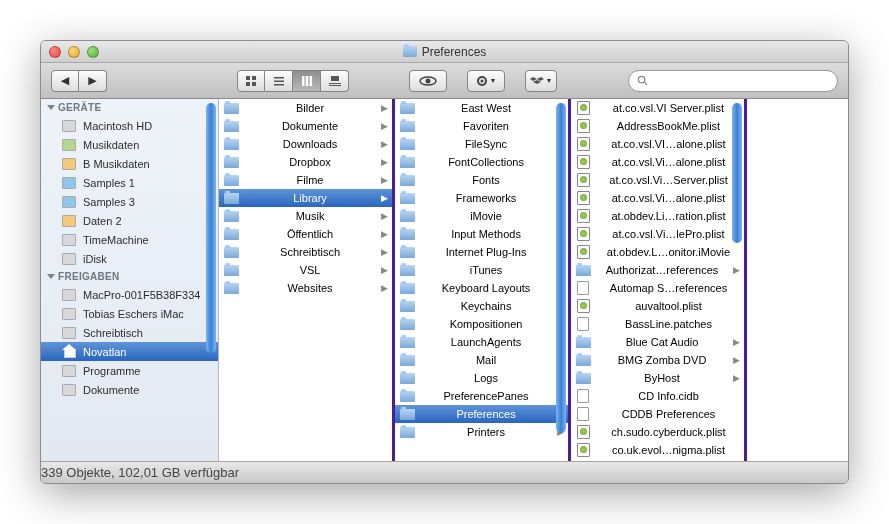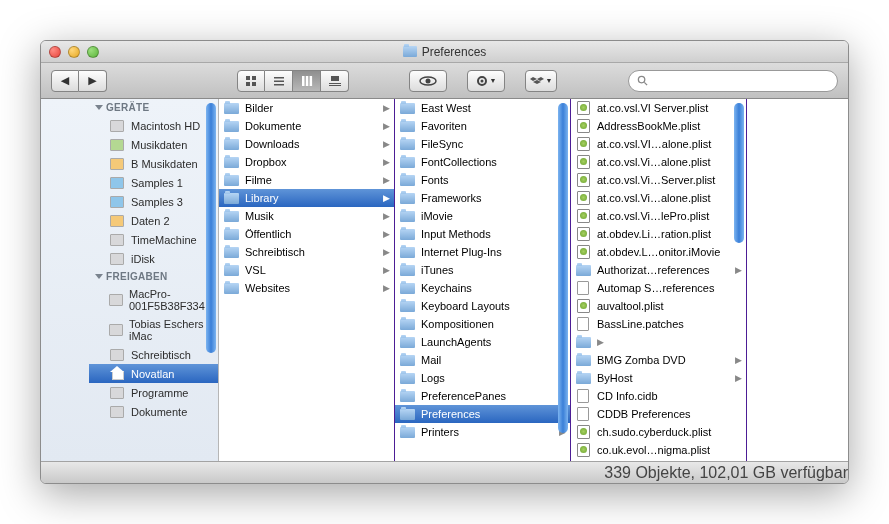--- a/index.html
+++ b/index.html
@@ -19,34 +19,34 @@
 .tb-btn { height: 22px; min-width: 28px; background: linear-gradient(#fdfdfd,#dcdcdc); border: 1px solid #848484; display: flex; align-items: center; justify-content: center; font-size: 11px; color: #333; }
 .tb-btn + .tb-btn { border-left: none; }
 .tb-btn:first-child { border-radius: 4px 0 0 4px; }
 .tb-btn:last-child { border-radius: 0 4px 4px 0; }
 .tb-btn.solo { border-radius: 4px; }
 .tb-btn.active { background: linear-gradient(#8f8f8f,#b8b8b8); color:#fff; }
 .spacer { flex:1; }
 .search { width: 210px; height: 22px; border: 1px solid #999; border-radius: 11px; background:#fff; display:flex; align-items:center; padding: 0 8px; gap:5px; font-size:11px; color:#888; }
 .search svg { width:11px; height:11px; }
 .body { flex:1; display:flex; background:#fff; overflow:hidden; }
-.sidebar { width: 178px; background: linear-gradient(#eef3f9,#e2e9f2); border-right: 1px solid #b6b6b6; overflow-y:auto; font-size:11px; position:relative;padding-left:48px; }
+.sidebar { width: 178px; background: linear-gradient(#eef3f9,#e2e9f2); border-right: 1px solid #b6b6b6; overflow-y:auto; font-size:11px; position:relative; }
 .sb-header { display:flex; align-items:center; gap:3px; padding: 3px 6px; color:#6e7883; font-weight:bold; font-size:10px; letter-spacing:0.3px; }
 .sb-item { display:flex; align-items:center; gap:6px; padding: 3px 6px 3px 20px; color:#2c2c2c; cursor:default; }
 .sb-item.sel { background: linear-gradient(#5f94d8,#2a66c0); color:#fff; }
 .sb-icon { width:16px; height:13px; display:flex; align-items:center; justify-content:center; }
 .columns { flex:1; display:flex; overflow:hidden; }
-.col { width: 176px; border-right: 1px solid #4c1d95; overflow-y:auto; overflow-x:hidden; font-size:11px; position:relative; }
+.col { width: 176px; border-right: 3px solid #4c1d95; overflow-y:auto; overflow-x:hidden; font-size:11px; position:relative;text-align:center; }
 .col-row { display:flex; align-items:center; padding: 2px 4px; gap:6px; cursor:default; height:18px; }
 .col-row.sel { background: linear-gradient(#5f94d8,#2a66c0); color:#fff; }
 .col-row .ic { width:16px; height:14px; display:flex; align-items:center; justify-content:center; flex-shrink:0; }
 .col-row .lbl { flex:1; white-space:nowrap; overflow:hidden; text-overflow:ellipsis; }
 .col-row .arrow { font-size:9px; color:#888; }
 .col-row.sel .arrow { color:#fff; }
-.status { height: 22px; background: linear-gradient(#e8e8e8,#c9c9c9); border-top: 1px solid #a3a3a3; display:flex; align-items:center; justify-content:flex-end; font-size:16px; color:#444; }
+.status { height: 22px; background: linear-gradient(#e8e8e8,#c9c9c9); border-top: 1px solid #a3a3a3; display:flex; align-items:center; justify-content:flex-start; font-size:13px; color:#444; }
 .tri { width:0; height:0; border-left:4px solid transparent; border-right:4px solid transparent; border-top:5px solid #7a838e; }
 
 .fld { width:15px; height:11px; background: linear-gradient(#b6d5f4,#7aa9d8); border-radius:1px; position:relative; }
 .fld:before { content:''; position:absolute; top:-2px; left:1px; width:5px; height:3px; background:linear-gradient(#b6d5f4,#9bc3ea); border-radius:1px 1px 0 0; }
 .hdd { width:14px; height:12px; background:#d8d8da; border:1px solid #aaa; border-radius:1px; position:relative; }
 .hdd.o { background:#f5c978; }
 .hdd.b { background:#8fc6ea; }
 .hdd.g { background:#b4d892; }
 .plist { width:13px; height:14px; background:#fff; border:1px solid #888; border-radius:1px; position:relative; }
 .plist:after { content:''; position:absolute; top:2px; left:2px; width:7px; height:7px; background:radial-gradient(#a5d060,#6ba32e); border-radius:50%; }
@@ -389,28 +389,28 @@
             <span class="ic">
               <span class="fld"></span>
             </span>
             <span class="lbl">iTunes</span>
             <span class="arrow">▶</span>
           </div>
           <div class="col-row">
             <span class="ic">
               <span class="fld"></span>
             </span>
+            <span class="lbl">Keyboard Layouts</span>
+            <span class="arrow">▶</span>
+          </div>
+          <div class="col-row">
+            <span class="ic">
+              <span class="fld"></span>
+            </span>
             <span class="lbl">Keychains</span>
-            <span class="arrow">▶</span>
-          </div>
-          <div class="col-row">
-            <span class="ic">
-              <span class="fld"></span>
-            </span>
-            <span class="lbl">Keyboard Layouts</span>
             <span class="arrow">▶</span>
           </div>
           <div class="col-row">
             <span class="ic">
               <span class="fld"></span>
             </span>
             <span class="lbl">Kompositionen</span>
             <span class="arrow">▶</span>
           </div>
           <div class="col-row">
@@ -492,32 +492,32 @@
           <div class="col-row">
             <span class="ic">
               <span class="plist"></span>
             </span>
             <span class="lbl">at.co.vsl.Vi…alone.plist</span>
           </div>
           <div class="col-row">
             <span class="ic">
               <span class="plist"></span>
             </span>
+            <span class="lbl">at.obdev.Li…ration.plist</span>
+          </div>
+          <div class="col-row">
+            <span class="ic">
+              <span class="plist"></span>
+            </span>
             <span class="lbl">at.co.vsl.Vi…lePro.plist</span>
           </div>
           <div class="col-row">
             <span class="ic">
               <span class="plist"></span>
             </span>
-            <span class="lbl">at.obdev.Li…ration.plist</span>
-          </div>
-          <div class="col-row">
-            <span class="ic">
-              <span class="plist"></span>
-            </span>
             <span class="lbl">at.obdev.L…onitor.iMovie</span>
           </div>
           <div class="col-row">
             <span class="ic">
               <span class="fld"></span>
             </span>
             <span class="lbl">Authorizat…references</span>
             <span class="arrow">▶</span>
           </div>
           <div class="col-row">
@@ -535,20 +535,21 @@
           <div class="col-row">
             <span class="ic">
               <span class="doc-ic"></span>
             </span>
             <span class="lbl">BassLine.patches</span>
           </div>
           <div class="col-row">
             <span class="ic">
               <span class="fld"></span>
             </span>
+            <span class="lbl">Blue Cat Audio</span>
             <span class="arrow">▶</span>
           </div>
           <div class="col-row">
             <span class="ic">
               <span class="fld"></span>
             </span>
             <span class="lbl">BMG Zomba DVD</span>
             <span class="arrow">▶</span>
           </div>
           <div class="col-row">

